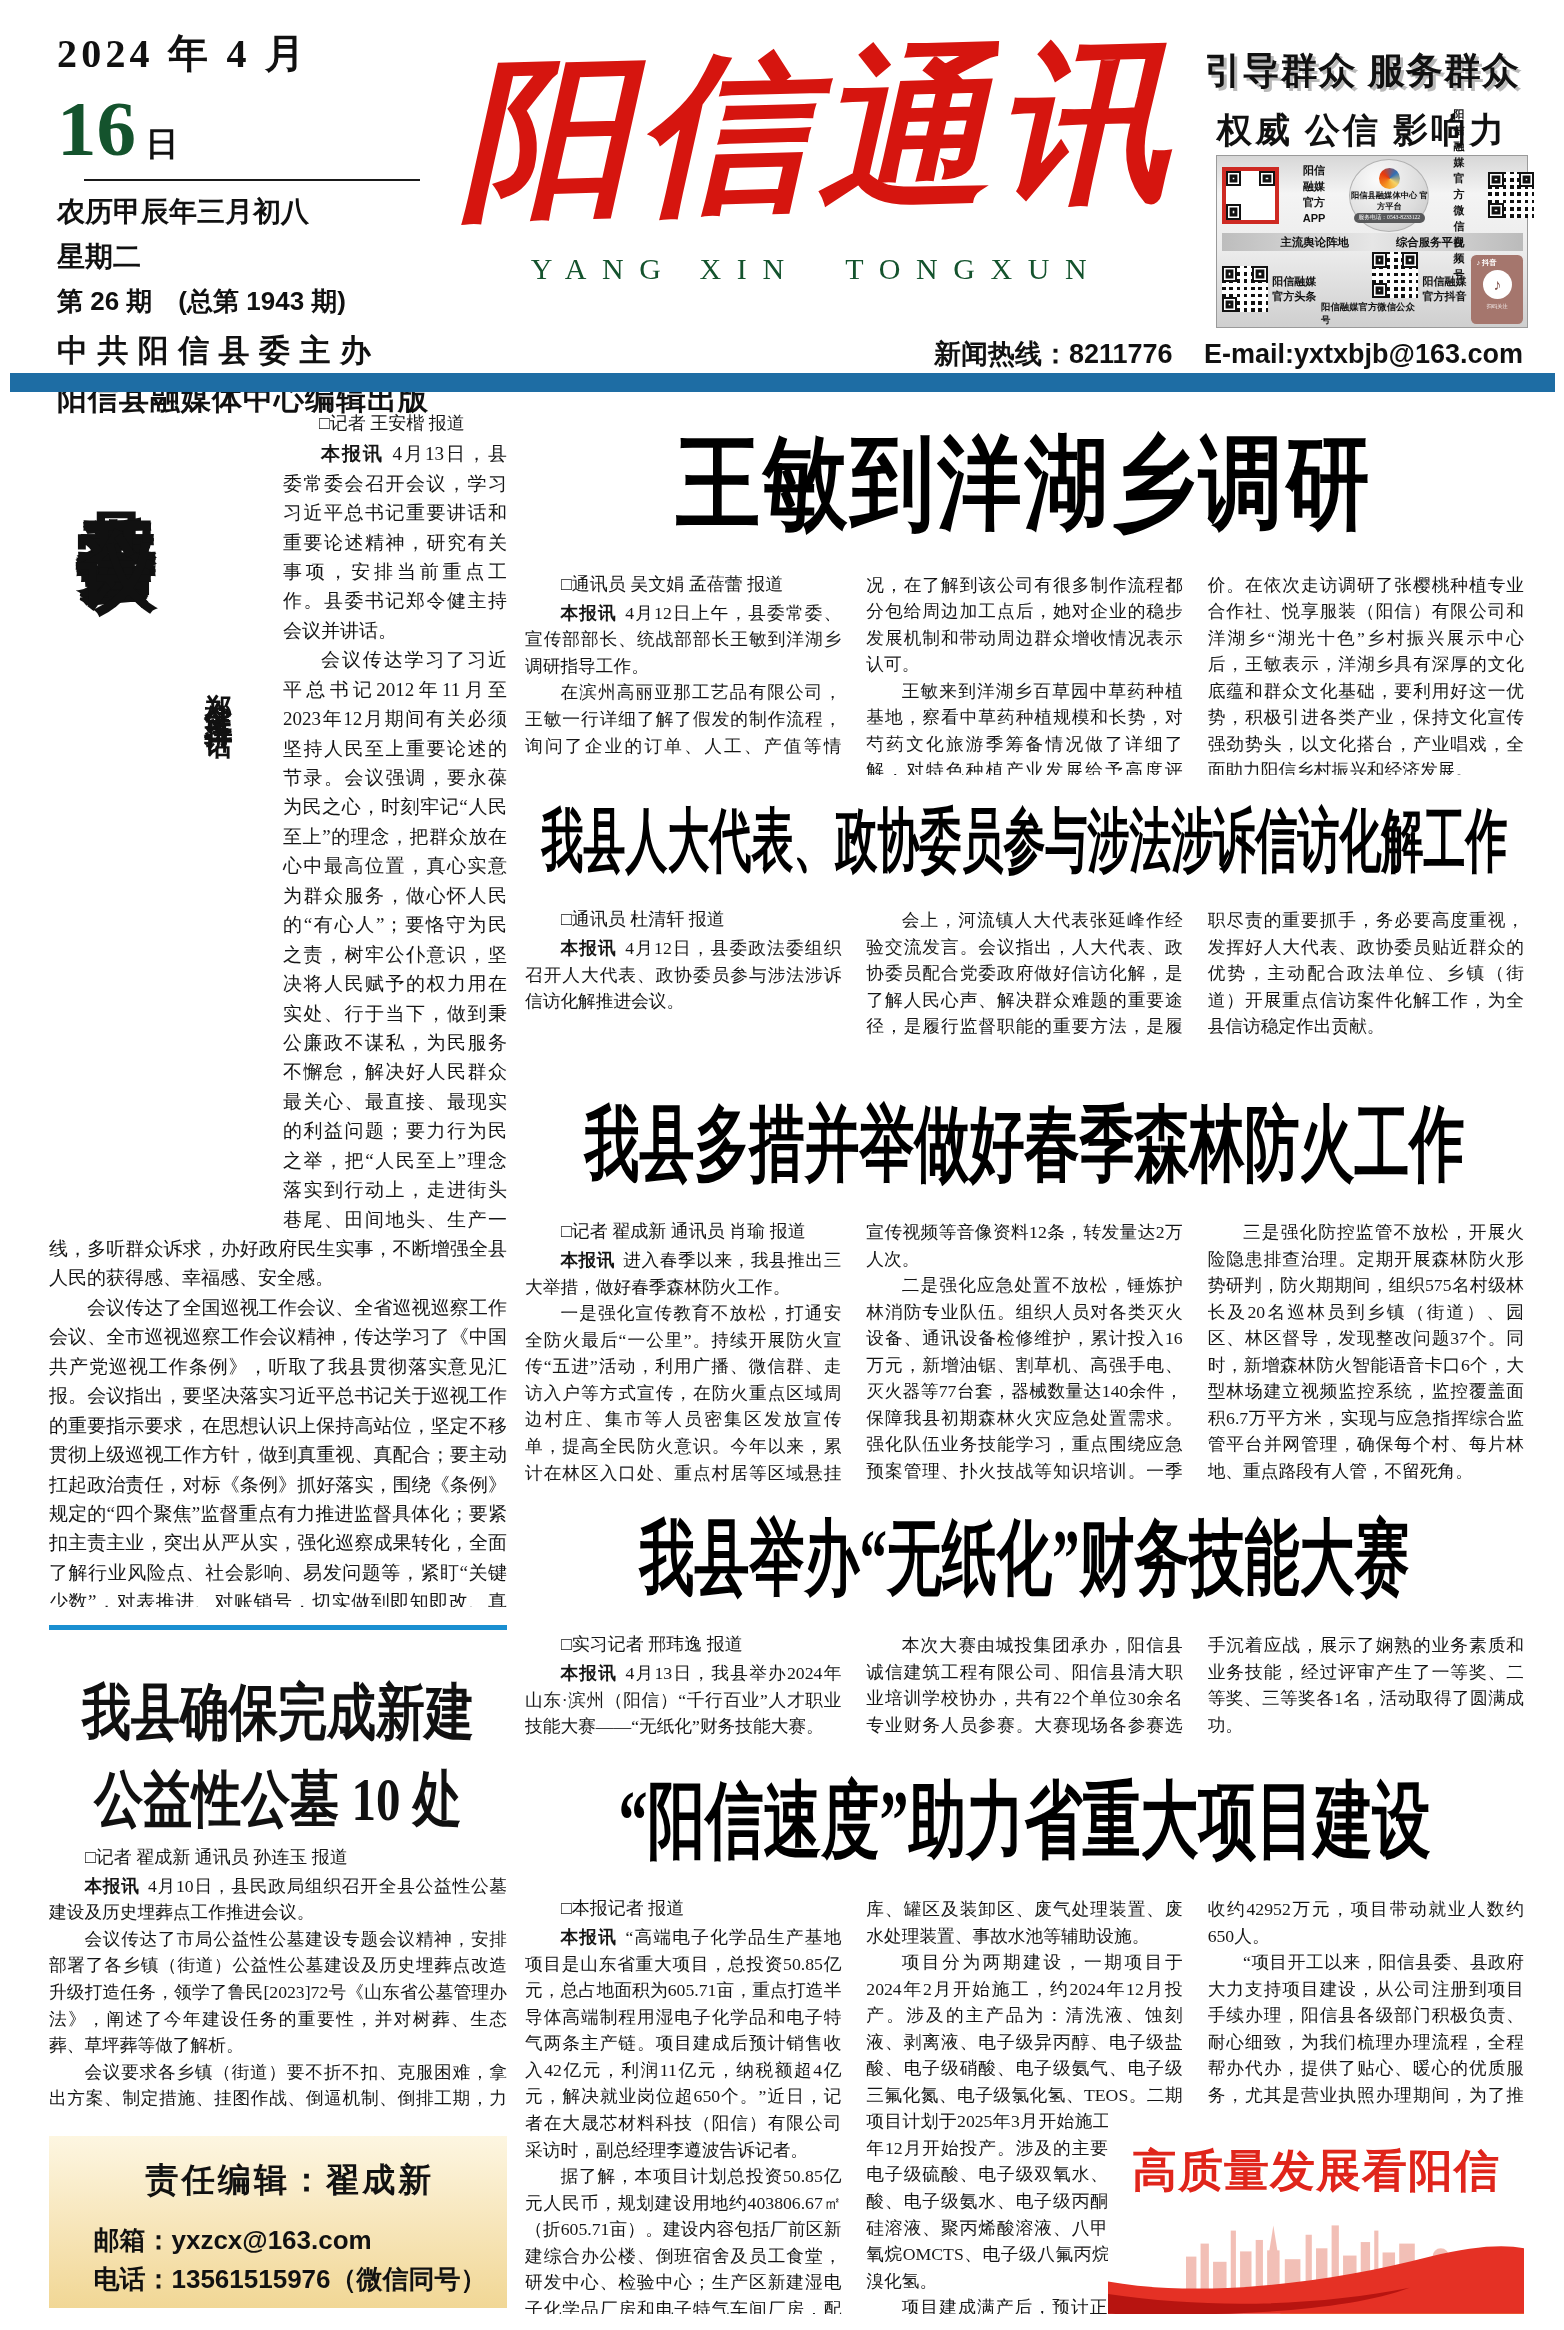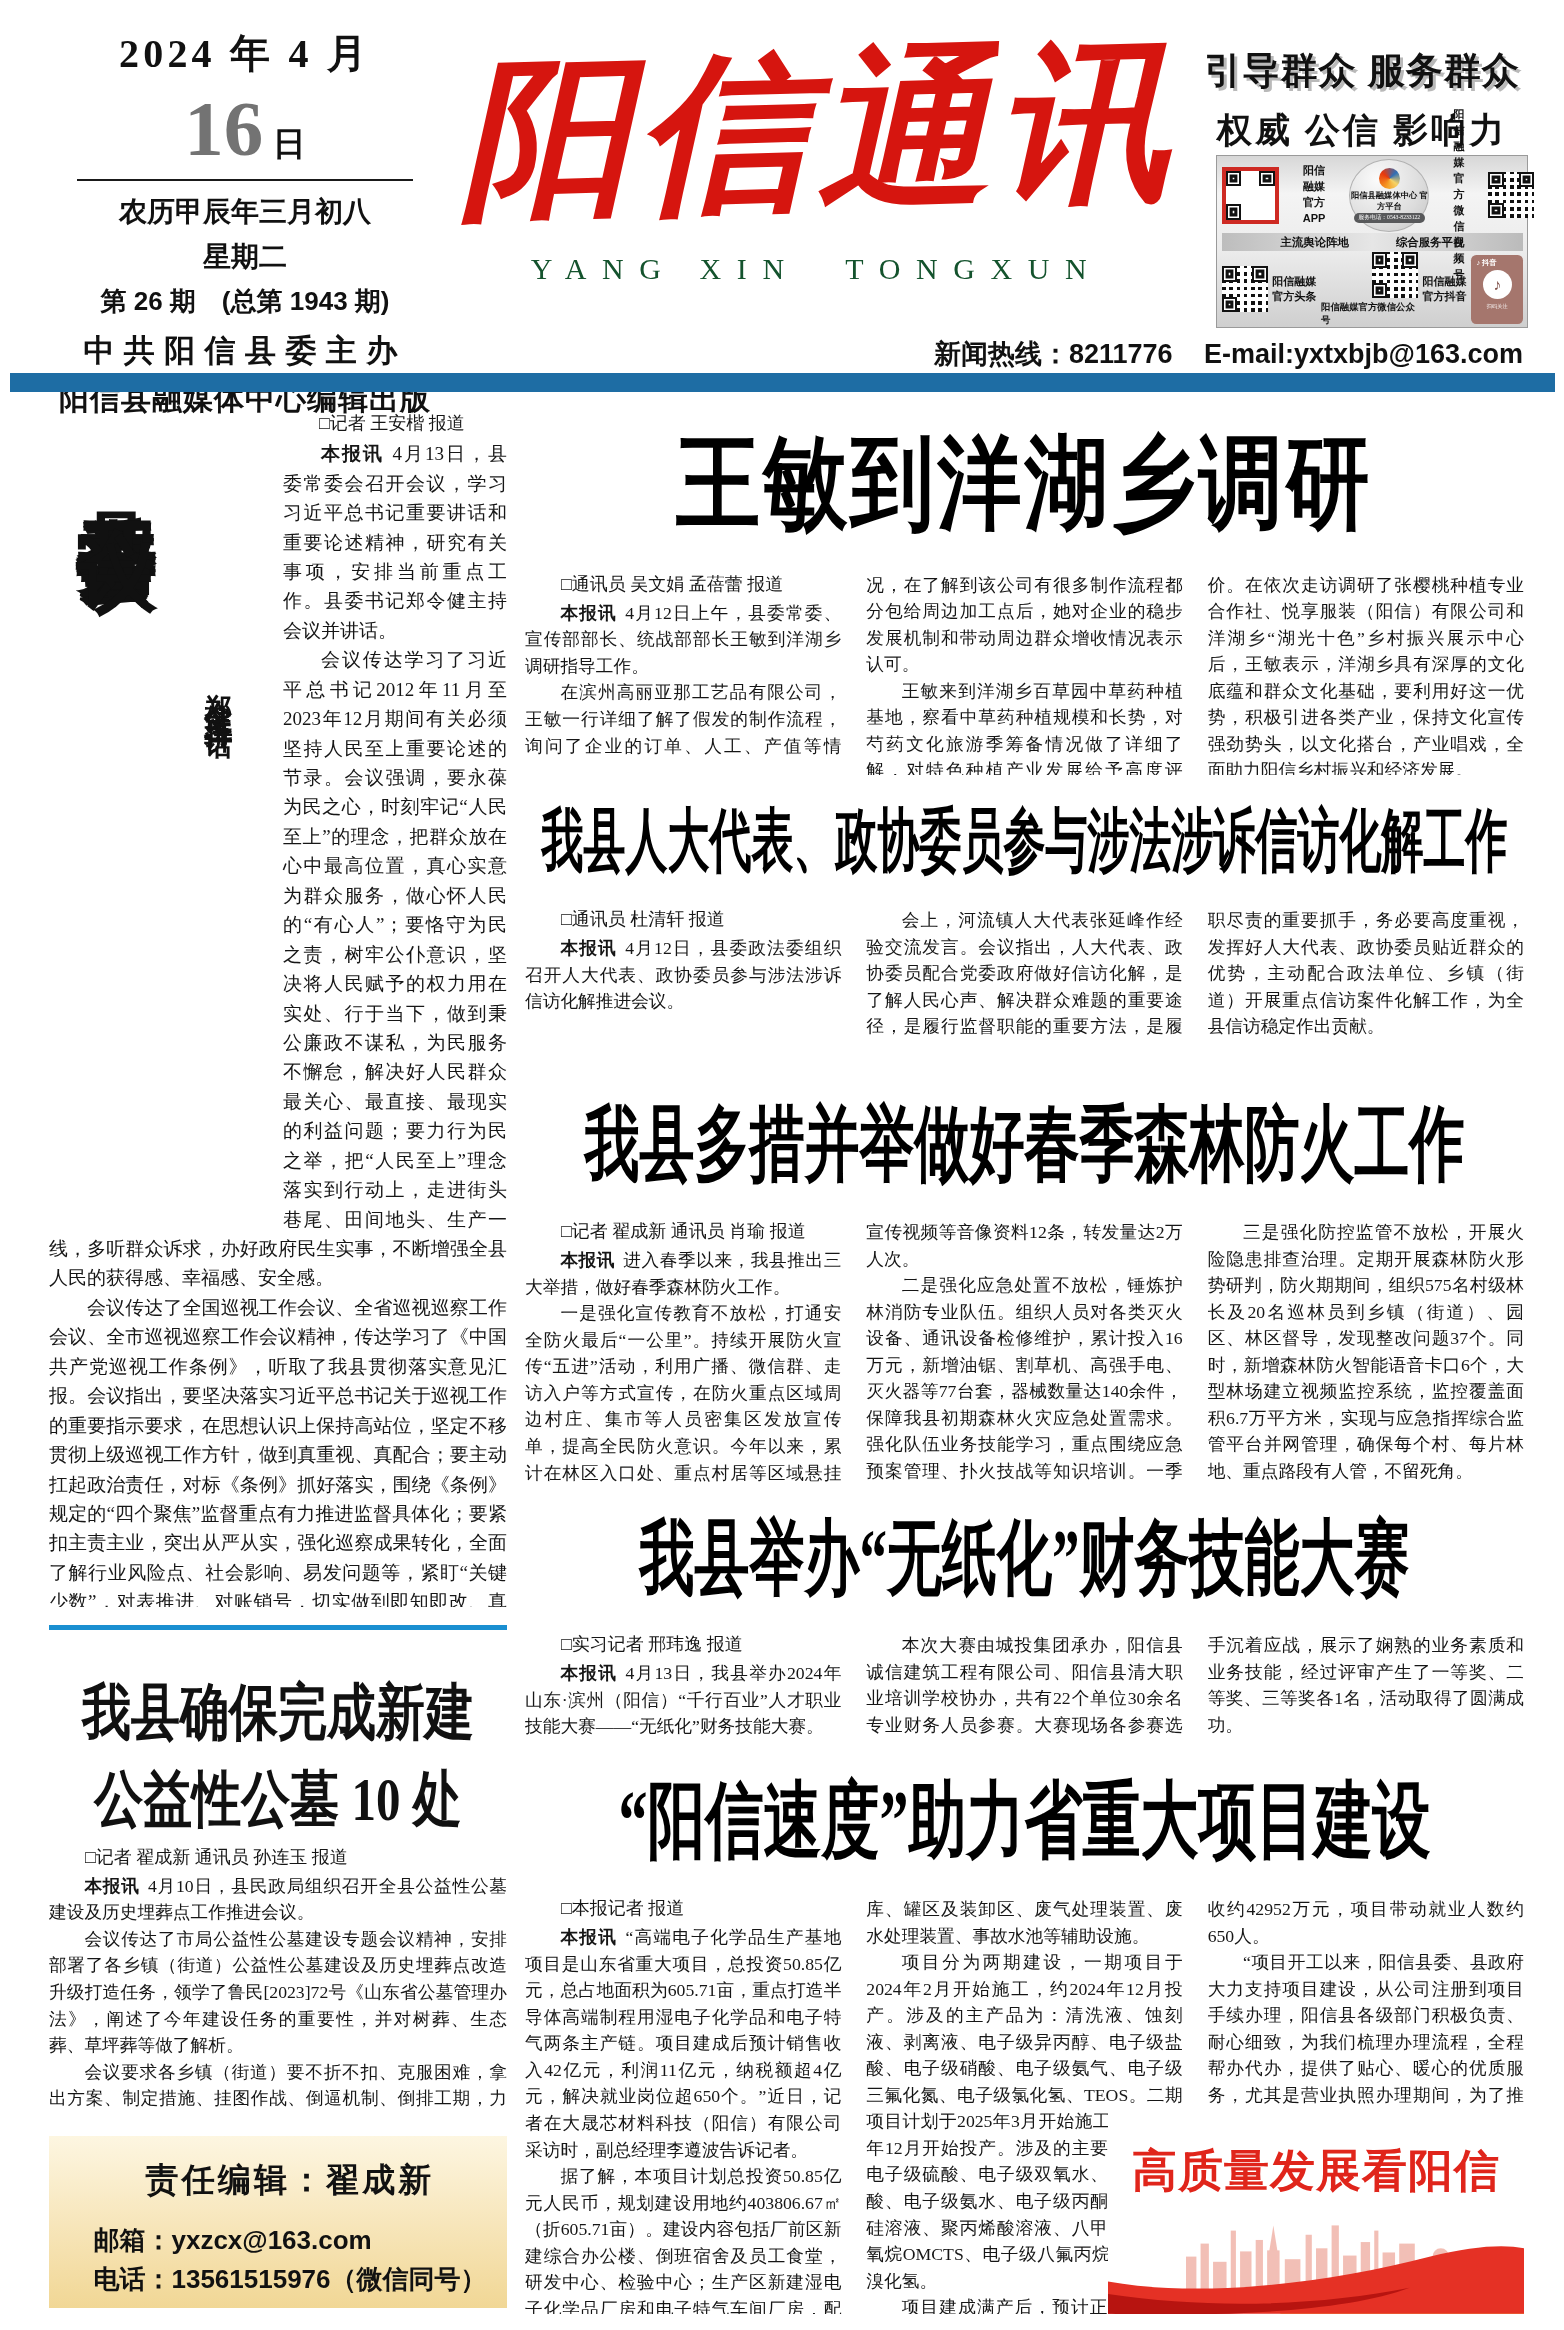--- a/index.html
+++ b/index.html
@@ -2,24 +2,24 @@
 <html style="font-size:8.3px"><head>
 <meta charset="utf-8">
 <style>
   html,body { margin:0; padding:0; background:#ffffff; }
   .page { position:relative; width:1565px; height:2330px; background:#fff; overflow:hidden;
           font-family:"Liberation Serif","DejaVu Serif",serif; color:#111; }
 
   
   .header { position:absolute; top:21px; left:21px; right:21px; height:353px; }
 
-  .date-block { position:absolute; left:29px; top:5.2px; width:390px; text-align:center; }
+  .date-block { position:absolute; left:36px; top:5.2px; width:390px; }
   .date-line1 { font-size:40px; font-weight:700; letter-spacing:4.2px; }
   .date-day-row { margin-top:3.1px; }
-  .date-day { font-size:79px; font-weight:700; color:#737373; font-family:"Liberation Serif",serif; }
+  .date-day { font-size:79px; font-weight:700; color:#14532d; font-family:"Liberation Serif",serif; }
   .date-day-suffix { font-size:33px; font-weight:700; margin-left:7.3px; }
   .date-rule { width:86%; border:0; border-top:2.1px solid #1a1a1a; margin:5.2px auto 11.4px; }
   .date-sub { font-family:"Liberation Sans","DejaVu Sans",sans-serif; font-weight:700; }
   .date-lunar { font-size:28px; margin-top:2.1px; }
   .date-week { font-size:28px; margin-top:7.3px; }
   .date-issue { font-size:26px; margin-top:8.3px; }
   .date-org { font-size:31px; margin-top:10.4px; letter-spacing:9.4px; }
   .date-pub { font-size:30px; margin-top:7.3px; letter-spacing:1px; }
 
   .masthead-center { position:absolute; left:416px; top:0; width:759px; text-align:center; }

